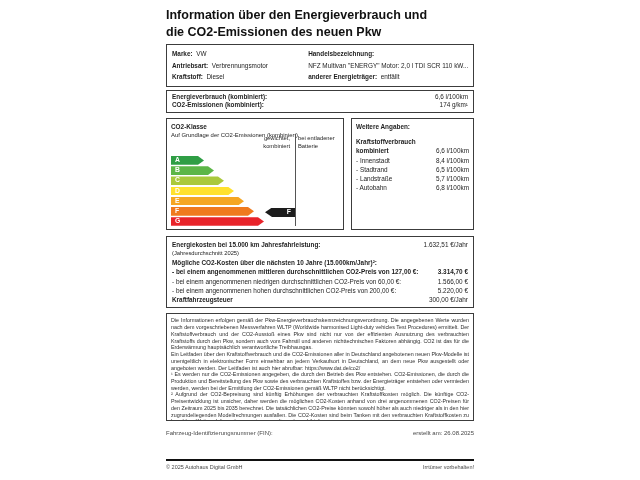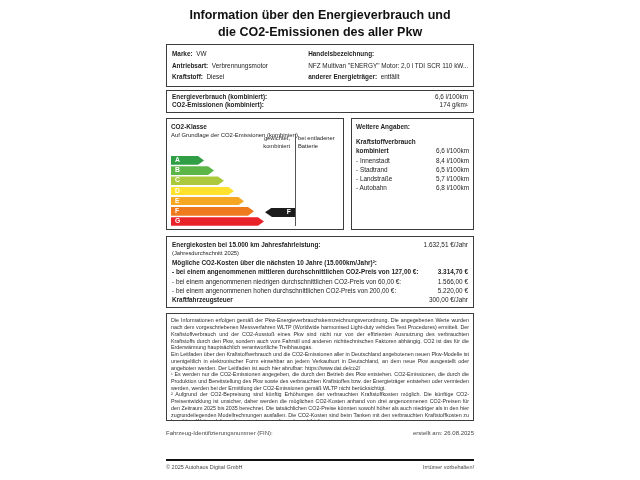--- a/index.html
+++ b/index.html
@@ -3,21 +3,21 @@
 <meta charset="utf-8">
 <style>
   html,body{margin:0;padding:0;}
   body{
     width:640px;height:480px;background:#ffffff;position:relative;
     font-family:"Liberation Sans", sans-serif;color:#1d1d1d;
     -webkit-font-smoothing:antialiased;
   }
   .page{position:absolute;left:166px;top:0;width:308px;}
   h1{
-    margin:7px 0 0 0;font-size:12.5px;line-height:1.32;text-align:center;
+    margin:7px 0 0 0;font-size:12.5px;line-height:1.32;
     font-weight:bold;color:#111;
   }
   .box{
     border:1px solid #3c3c3c;box-sizing:border-box;
     font-size:6.4px;line-height:1.55;
   }
   .b{font-weight:bold;}
   
   .box1{margin-top:4px;padding:3px 5px;display:flex;}
   .box1 .colL{width:46%;}
@@ -66,21 +66,21 @@
   .footer .frow{display:flex;justify-content:space-between;font-size:5.5px;
                 color:#474747;padding-top:3px;}
 </style>
 </head>
 <body>
 
 <div class="page">
 
   <h1>
     <span>Information über den Energieverbrauch und</span><br>
-    <span>die CO2-Emissionen des aller Pkw</span>
+    <span>die CO2-Emissionen des neuen Pkw</span>
   </h1>
 
   <div class="box box1">
     <div class="colL">
       <div class="row">
         <span class="b">Marke:</span>&nbsp;
         <span>VW</span>
       </div>
       <div class="row">
         <span class="b">Antriebsart:</span>&nbsp;

